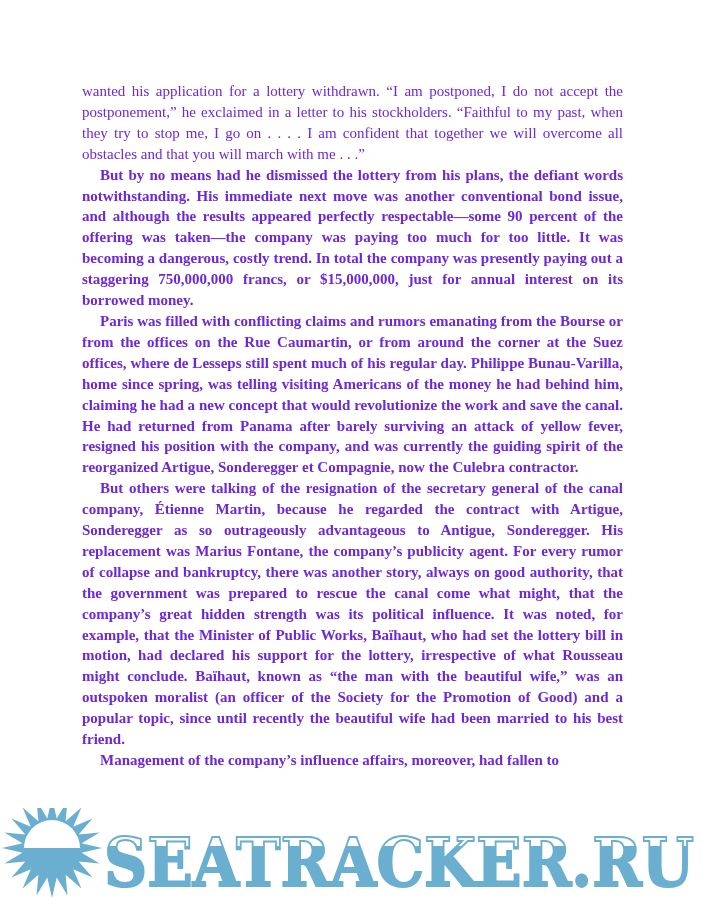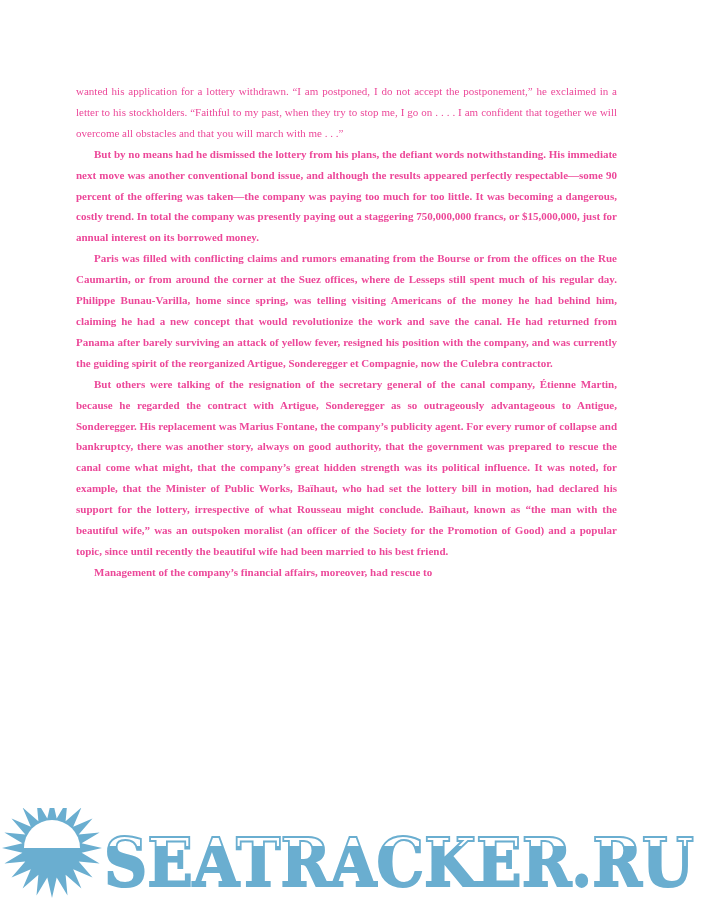--- a/index.html
+++ b/index.html
@@ -1,37 +1,37 @@
 <!DOCTYPE html>
 <html><head>
 <meta charset="utf-8">
 <style>
   html, body { margin: 0; padding: 0; background: #ffffff; }
   body { width: 704px; height: 906px; position: relative; overflow: hidden; }
   .page {
-    position: absolute; left: 76px; top: 81px; width: 541px;
+    position: absolute; left: 82px; top: 81px; width: 541px;
     font-family: "Liberation Serif", "DejaVu Serif", serif;
-    font-size: 11px; line-height: 20.9px; color: #ec4899;
+    font-size: 15px; line-height: 20.9px; color: #6d28d9;
   }
   .page p { margin: 0; text-align: justify; }
   .page p.indent { text-indent: 18px; font-weight: bold; }
   .watermark {
     position: absolute; left: 0; top: 808px; width: 628px; height: 98px;
   }
   .watermark svg { display: block; }
 </style>
 </head>
 <body>
 
 <div class="page">
   <p>wanted his application for a lottery withdrawn. “I am postponed, I do not accept the postponement,” he exclaimed in a letter to his stockholders. “Faithful to my past, when they try to stop me, I go on . . . . I am confident that together we will overcome all obstacles and that you will march with me . . .”</p>
   <p class="indent">But by no means had he dismissed the lottery from his plans, the defiant words notwithstanding. His immediate next move was another conventional bond issue, and although the results appeared perfectly respectable—some 90 percent of the offering was taken—the company was paying too much for too little. It was becoming a dangerous, costly trend. In total the company was presently paying out a staggering 750,000,000 francs, or $15,000,000, just for annual interest on its borrowed money.</p>
   <p class="indent">Paris was filled with conflicting claims and rumors emanating from the Bourse or from the offices on the Rue Caumartin, or from around the corner at the Suez offices, where de Lesseps still spent much of his regular day. Philippe Bunau-Varilla, home since spring, was telling visiting Americans of the money he had behind him, claiming he had a new concept that would revolutionize the work and save the canal. He had returned from Panama after barely surviving an attack of yellow fever, resigned his position with the company, and was currently the guiding spirit of the reorganized Artigue, Sonderegger et Compagnie, now the Culebra contractor.</p>
   <p class="indent">But others were talking of the resignation of the secretary general of the canal company, Étienne Martin, because he regarded the contract with Artigue, Sonderegger as so outrageously advantageous to Antigue, Sonderegger. His replacement was Marius Fontane, the company’s publicity agent. For every rumor of collapse and bankruptcy, there was another story, always on good authority, that the government was prepared to rescue the canal come what might, that the company’s great hidden strength was its political influence. It was noted, for example, that the Minister of Public Works, Baïhaut, who had set the lottery bill in motion, had declared his support for the lottery, irrespective of what Rousseau might conclude. Baïhaut, known as “the man with the beautiful wife,” was an outspoken moralist (an officer of the Society for the Promotion of Good) and a popular topic, since until recently the beautiful wife had been married to his best friend.</p>
-  <p class="indent">Management of the company’s financial affairs, moreover, had rescue to</p>
+  <p class="indent">Management of the company’s influence affairs, moreover, had fallen to</p>
 </div>
 
 <div class="watermark">
   <svg width="704" height="98" viewBox="0 0 704 98">
     <defs>
       <clipPath id="bottomHalf">
           <rect x="0" y="38" width="704" height="60"></rect>
         </clipPath>
       <clipPath id="sunBottom">
           <rect x="0" y="40" width="120" height="60"></rect>

